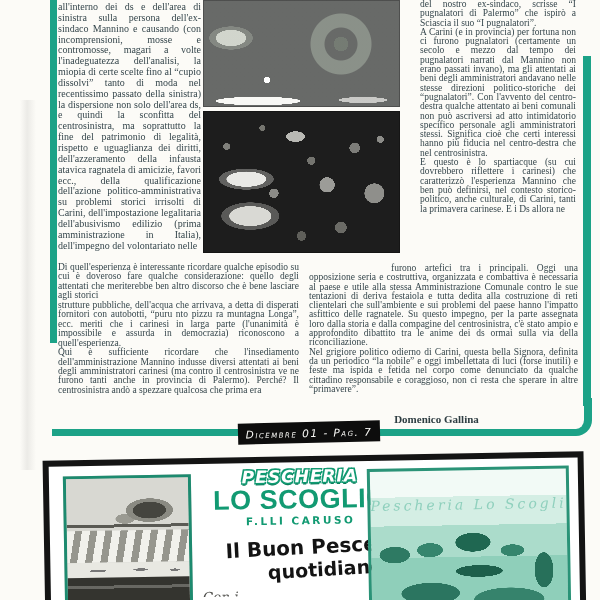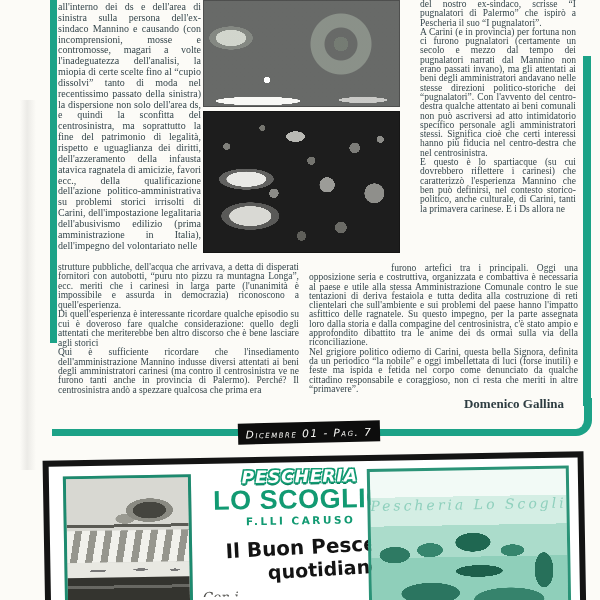--- a/index.html
+++ b/index.html
@@ -21,21 +21,21 @@
     border-bottom-right-radius:16px;background:transparent;}
 
   
   .coltext{text-align:justify;}
   .coltext p{margin:0;}
   .left-top{left:58px;top:2px;width:143px;font-size:10px;line-height:10.85px;}
   .left-wide{left:58px;top:263px;width:241px;font-size:9.5px;line-height:9.45px;}
   .right-narrow{left:420px;top:0;width:156px;font-size:9.5px;line-height:9.3px;}
   .right-wide{left:309px;top:264px;width:269px;font-size:9.5px;line-height:9.3px;}
   .right-wide p.first{text-indent:82px;}
-  .byline{margin-top:5px;text-align:right;font-weight:bold;font-size:13px;padding-right:14px;color:#2e3d42;}
+  .byline{margin-top:21px;text-align:center;font-weight:bold;font-size:11px;padding-right:14px;color:#2e3d42;}
 
   
   .photo{box-shadow:0 0 0 1px rgba(0,0,0,.25) inset;}
   .photo-emblem{left:203px;top:0;width:197px;height:107px;background-color:#171a17;
     background-image:
       radial-gradient(circle at 138px 44px, rgba(150,158,148,0) 0 16px, rgba(150,158,148,.75) 17px 30px, rgba(60,66,60,.0) 31px),
       radial-gradient(circle 12px at 138px 44px, rgba(120,128,118,.8) 0 60%, transparent 61%),
       radial-gradient(ellipse 30px 16px at 28px 38px, rgba(215,219,210,.95) 0 50%, rgba(160,166,156,.5) 51% 72%, transparent 73%),
       radial-gradient(circle 5px at 64px 80px, #ffffff 0 60%, rgba(255,255,255,.35) 61% 100%),
       radial-gradient(ellipse 70px 7px at 55px 101px, #f5f5f0 0 60%, transparent 61%),
@@ -126,34 +126,34 @@
   <div class="abs bar-corner"></div>
 
   <div class="abs photo photo-emblem"></div>
   <div class="abs photo photo-audience"></div>
 
   <div class="abs coltext left-top">
     <p>all'interno dei ds e dell'area di sinistra sulla persona dell'ex-sindaco Mannino e causando (con incomprensioni, mosse e contromosse, magari a volte l'inadeguatezza dell'analisi, la miopia di certe scelte  fino al “cupio dissolvi” tanto di moda nel recentissimo passato della sinistra) la dispersione non solo dell'area ds, e quindi la sconfitta del centrosinistra, ma soprattutto la fine del patrimonio di legalità, rispetto e uguaglianza dei diritti, dell'azzeramento della infausta atavica ragnatela di amicizie, favori ecc., della qualificazione dell'azione politico-amministrativa su problemi storici irrisolti di Carini, dell'impostazione legalitaria dell'abusivismo edilizio (prima amministrazione in Italia), dell'impegno del volontariato nelle</p>
   </div>
 
   <div class="abs coltext left-wide">
+    <p>Di quell'esperienza è interessante ricordare qualche episodio su cui è doveroso fare qualche considerazione: quello degli attentati che meriterebbe ben altro discorso che è bene lasciare agli storici</p>
     <p>strutture pubbliche, dell'acqua che arrivava, a detta di disperati fornitori con autobotti, “puru nto pizzu ra muntagna Longa”, ecc. meriti che i carinesi in larga parte (l'unanimità è impossibile e assurda in democrazia) riconoscono a quell'esperienza.</p>
-    <p>Di quell'esperienza è interessante ricordare qualche episodio su cui è doveroso fare qualche considerazione: quello degli attentati che meriterebbe ben altro discorso che è bene lasciare agli storici</p>
     <p>Qui è sufficiente ricordare che l'insediamento dell'amministrazione Mannino indusse diversi attentati ai beni degli amministratori carinesi (ma contro il centrosinistra ve ne furono tanti anche in provincia di Palermo). Perché? Il centrosinistra andò a spezzare qualcosa che prima era</p>
   </div>
 
   <div class="abs coltext right-narrow">
-    <p>del nostro ex-sindaco, scrisse “I pugnalatori di Palermo” che ispirò a Pescheria il suo “I pugnalatori”.</p>
+    <p>del nostro ex-sindaco, scrisse “I pugnalatori di Palermo” che ispirò a Sciascia il suo “I pugnalatori”.</p>
     <p>A Carini (e in provincia) per fortuna non ci furono pugnalatori (certamente un secolo e mezzo dal tempo dei pugnalatori narrati dal Mannino non erano passati invano), ma gli attentati ai beni degli amministratori andavano nelle stesse direzioni politico-storiche dei “pugnalatori”. Con l'avvento del centro-destra qualche attentato ai beni comunali non può ascriversi ad atto intimidatorio specifico personale agli amministratori stessi. Significa cioè che certi interessi hanno più fiducia nel centro-destra che nel centrosinistra.</p>
     <p>E questo è lo spartiacque (su cui dovrebbero riflettere i carinesi) che caratterizzò l'esperienza Mannino che ben può definirsi, nel contesto storico-politico, anche culturale, di Carini, tanti la primavera carinese. E i Ds allora ne</p>
   </div>
 
   <div class="abs coltext right-wide">
     <p class="first">furono artefici tra i principali. Oggi una opposizione seria e costruttiva, organizzata e combattiva è necessaria al paese e utile alla stessa Amministrazione Comunale contro le sue tentazioni di deriva festaiola e tutta dedita alla costruzione di reti clientelari che sull'ambiente e sui problemi del paese hanno l'impatto asfittico delle ragnatele. Su questo impegno, per la parte assegnata loro dalla storia e dalla compagine del centrosinistra, c'è stato ampio e approfondito dibattito tra le anime dei ds ormai sulla via della riconciliazione.</p>
-    <p>Nel grigiore politico odierno di Carini, questa bella Signora, definita da un periodico “la nobile” e oggi imbellettata di luci (forse inutili) e feste ma ispida e fetida nel corpo come denunciato da qualche cittadino responsabile e coraggioso, non ci resta che meriti in altre “primavere”.</p>
+    <p>Nel grigiore politico odierno di Carini, questa bella Signora, definita da un periodico “la nobile” e oggi imbellettata di luci (forse inutili) e feste ma ispida e fetida nel corpo come denunciato da qualche cittadino responsabile e coraggioso, non ci resta che sperare in altre “primavere”.</p>
     <div class="byline">Domenico Gallina</div>
   </div>
 
   <div class="abs page-banner">
     <span>Dicembre 01 - Pag. 7</span>
   </div>
 
   <div class="abs ad-box">
 
     <div class="abs ad-photo ad-photo-left">

